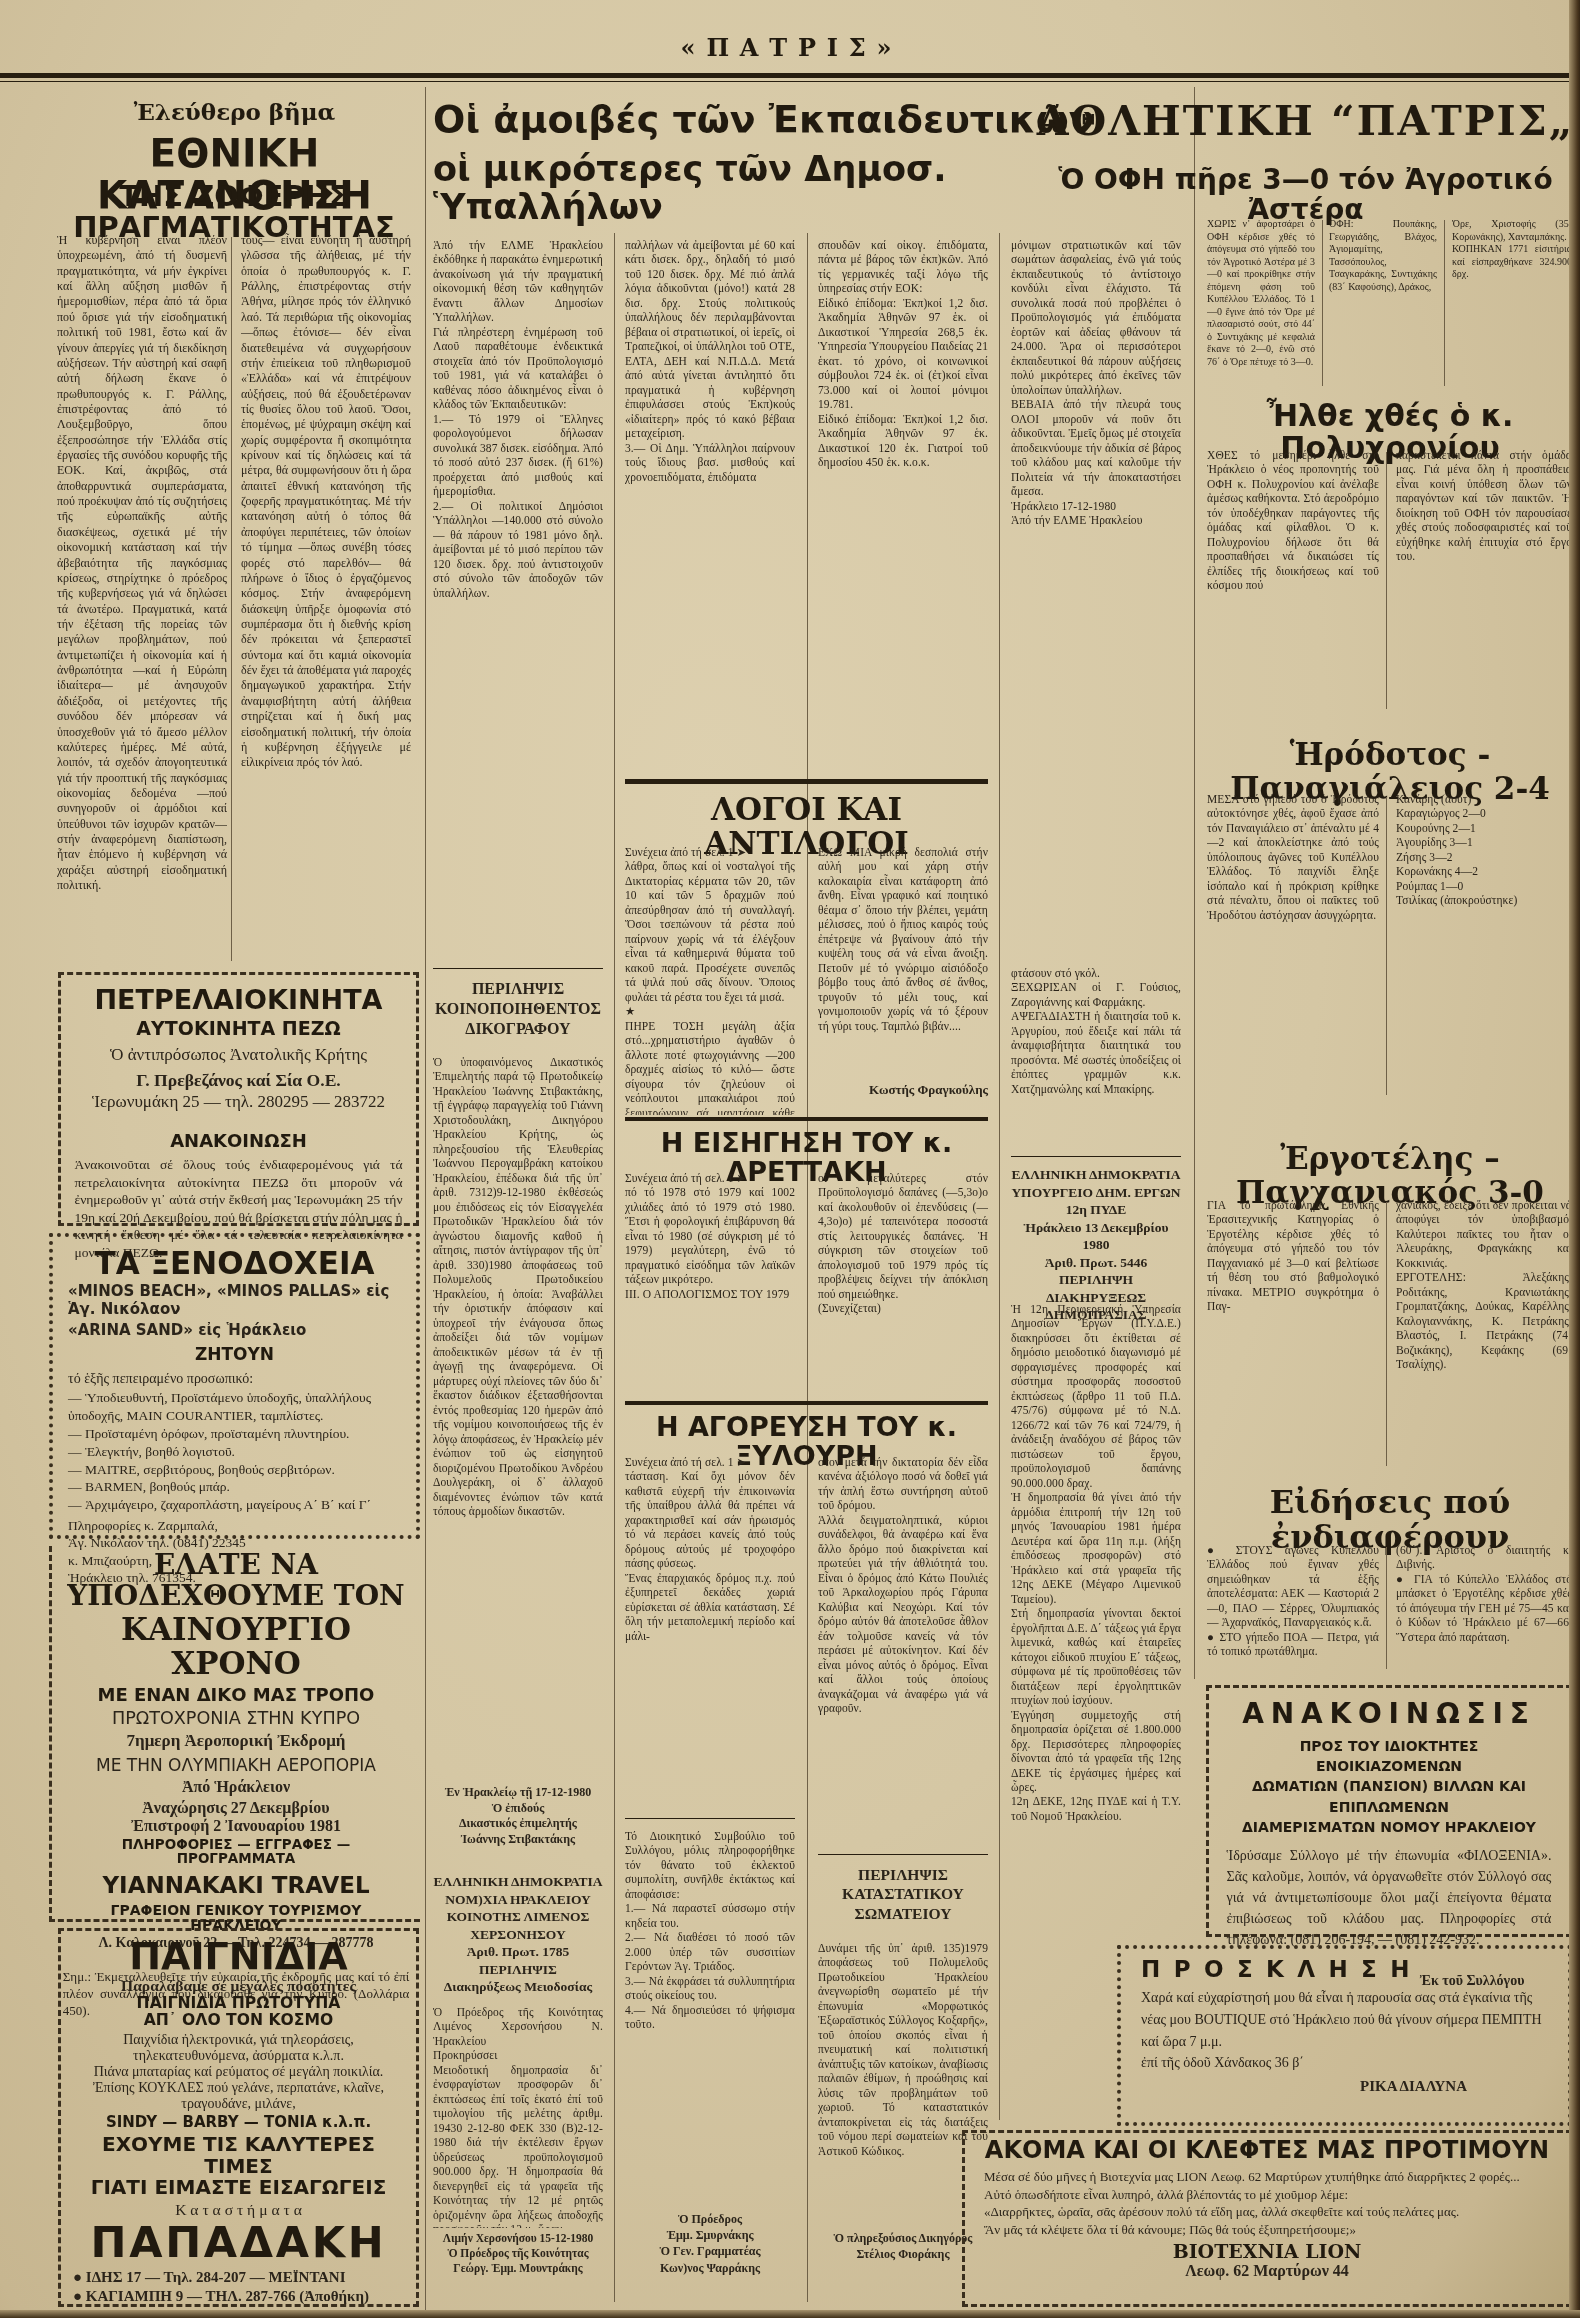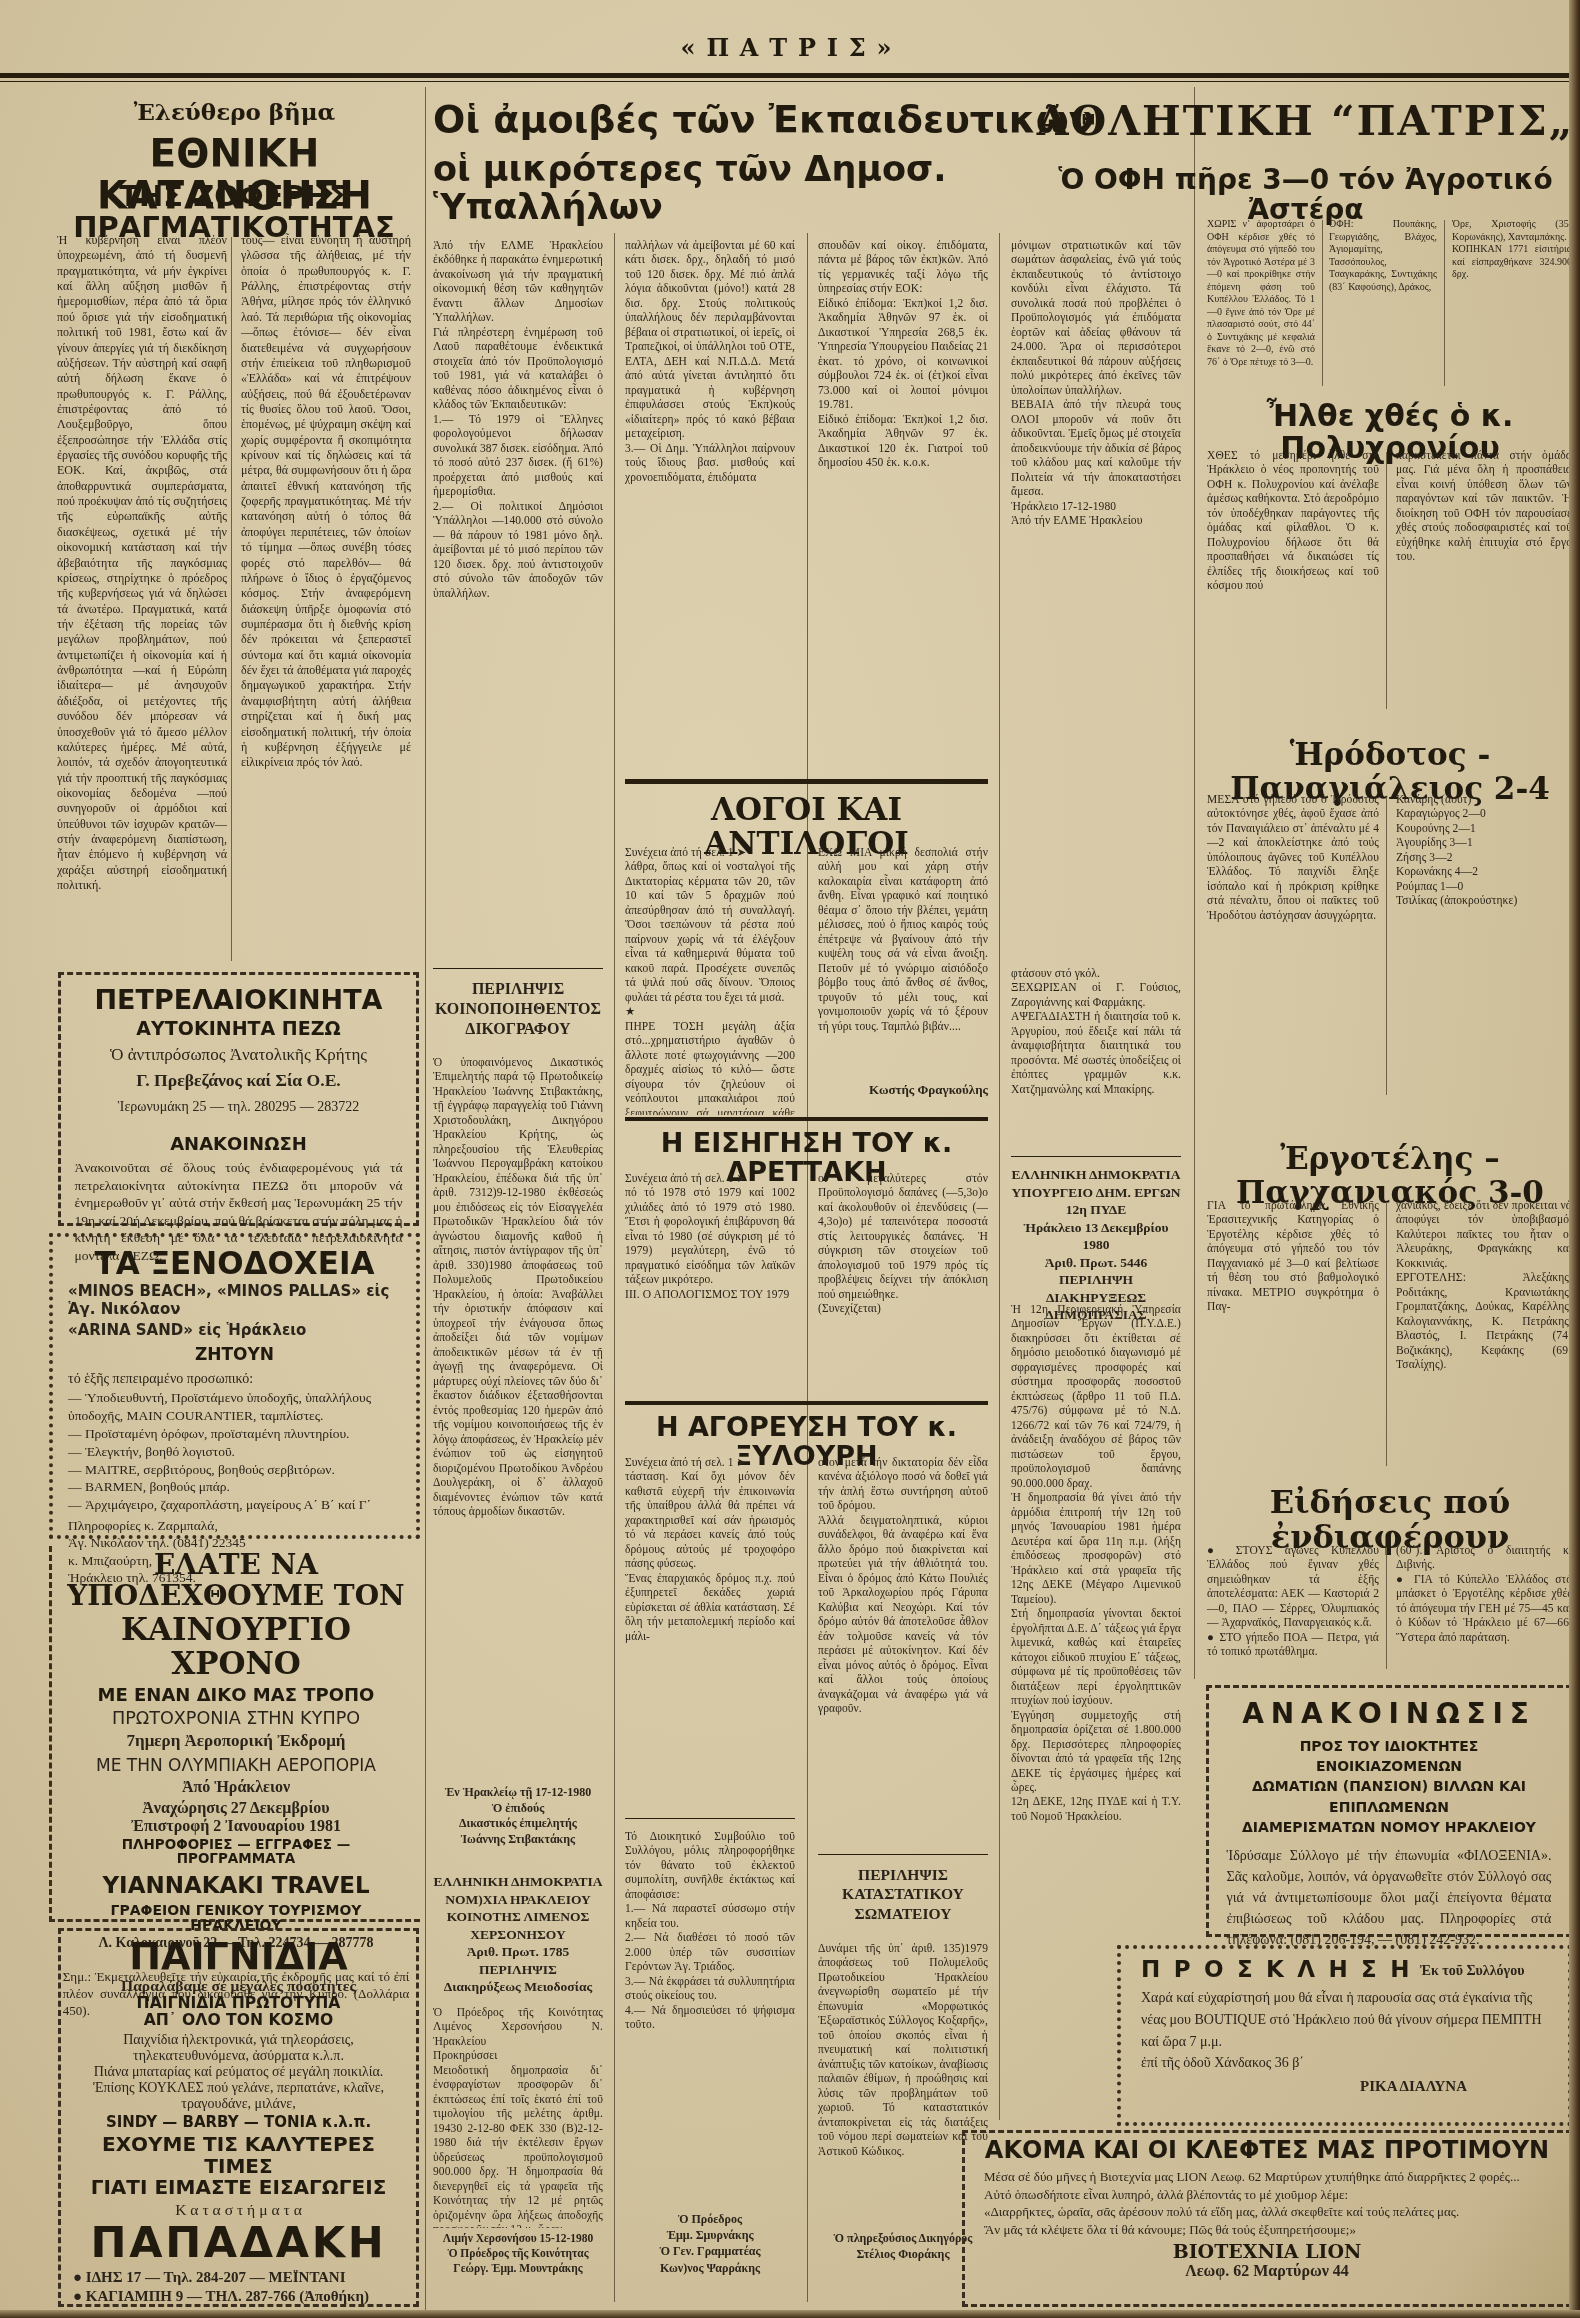--- a/index.html
+++ b/index.html
@@ -37,21 +37,21 @@
   <div class="b c hs" style="left:42px;top:181px;width:384px;font-size:29px">ΤΗΣ ΖΟΦΕΡΗΣ ΠΡΑΓΜΑΤΙΚΟΤΗΤΑΣ</div>
   <div class="b j txtb" style="left:57px;top:233px;width:170px;height:730px;overflow:hidden">Ἡ κυβέρνηση εἶναι πλέον ὑποχρεωμένη, ἀπό τή δυσμενῆ πραγματικότητα, νά μήν ἐγκρίνει καί ἄλλη αὔξηση μισθῶν ἤ ἡμερομισθίων, πέρα ἀπό τά ὅρια πού ὅρισε γιά τήν εἰσοδηματική πολιτική τοῦ 1981, ἔστω καί ἄν γίνουν ἀπεργίες γιά τή διεκδίκηση αὐξήσεων. Τήν αὐστηρή καί σαφῆ αὐτή δήλωση ἔκανε ὁ πρωθυπουργός κ. Γ. Ράλλης, ἐπιστρέφοντας ἀπό τό Λουξεμβοῦργο, ὅπου ἐξεπροσώπησε τήν Ἑλλάδα στίς ἐργασίες τῆς συνόδου κορυφῆς τῆς ΕΟΚ. Καί, ἀκριβῶς, στά ἀποθαρρυντικά συμπεράσματα, πού προέκυψαν ἀπό τίς συζητήσεις τῆς εὐρωπαϊκῆς αὐτῆς διασκέψεως, σχετικά μέ τήν οἰκονομική κατάσταση καί τήν ἀβεβαιότητα τῆς παγκόσμιας κρίσεως, στηρίχτηκε ὁ πρόεδρος τῆς κυβερνήσεως γιά νά δηλώσει τά ἀνωτέρω. Πραγματικά, κατά τήν ἐξέταση τῆς πορείας τῶν μεγάλων προβλημάτων, πού ἀντιμετωπίζει ἡ οἰκονομία καί ἡ ἀνθρωπότητα —καί ἡ Εὐρώπη ἰδιαίτερα— μέ ἀνησυχοῦν ἀδιέξοδα, οἱ μετέχοντες τῆς συνόδου δέν μπόρεσαν νά ὑποσχεθοῦν γιά τό ἄμεσο μέλλον καλύτερες ἡμέρες. Μέ αὐτά, λοιπόν, τά σχεδόν ἀπογοητευτικά γιά τήν προοπτική τῆς παγκόσμιας οἰκονομίας δεδομένα —πού συνηγοροῦν οἱ ἁρμόδιοι καί ὑπεύθυνοι τῶν ἰσχυρῶν κρατῶν— στήν ἀναφερόμενη διαπίστωση, ἦταν ἑπόμενο ἡ κυβέρνηση νά χαράξει αὐστηρή εἰσοδηματική πολιτική.</div>
   <div class="b vrule" style="left:231px;top:237px;height:724px"></div>
   <div class="b j txtb" style="left:241px;top:233px;width:170px;height:730px;overflow:hidden">τους— εἶναι εὐνόητη ἡ αὐστηρή γλῶσσα τῆς ἀλήθειας, μέ τήν ὁποία ὁ πρωθυπουργός κ. Γ. Ράλλης, ἐπιστρέφοντας στήν Ἀθήνα, μίλησε πρός τόν ἑλληνικό λαό. Τά περιθώρια τῆς οἰκονομίας —ὅπως ἐτόνισε— δέν εἶναι διατεθειμένα νά συγχωρήσουν στήν ἐπιείκεια τοῦ πληθωρισμοῦ «Ἑλλάδα» καί νά ἐπιτρέψουν αὐξήσεις, πού θά ἐξουδετέρωναν τίς θυσίες ὅλου τοῦ λαοῦ. Ὅσοι, ἑπομένως, μέ ψύχραιμη σκέψη καί χωρίς συμφέροντα ἤ σκοπιμότητα κρίνουν καί τίς δηλώσεις καί τά μέτρα, θά συμφωνήσουν ὅτι ἡ ὥρα ἀπαιτεῖ ἐθνική κατανόηση τῆς ζοφερῆς πραγματικότητας. Μέ τήν κατανόηση αὐτή ὁ τόπος θά ἀποφύγει περιπέτειες, τῶν ὁποίων τό τίμημα —ὅπως συνέβη τόσες φορές στό παρελθόν— θά πλήρωνε ὁ ἴδιος ὁ ἐργαζόμενος κόσμος. Στήν ἀναφερόμενη διάσκεψη ὑπῆρξε ὁμοφωνία στό συμπέρασμα ὅτι ἡ διεθνής κρίση δέν πρόκειται νά ξεπεραστεῖ σύντομα καί ὅτι καμιά οἰκονομία δέν ἔχει τά ἀποθέματα γιά παροχές δημαγωγικοῦ χαρακτήρα. Στήν ἀναμφισβήτητη αὐτή ἀλήθεια στηρίζεται καί ἡ δική μας εἰσοδηματική πολιτική, τήν ὁποία ἡ κυβέρνηση ἐξήγγειλε μέ εἰλικρίνεια πρός τόν λαό.</div>
 
   <div class="b bx dash" style="left:58px;top:972px;width:361px;height:254px;padding:9.5px 13.5px">
     <div class="c hs" style="font-size:27px">ΠΕΤΡΕΛΑΙΟΚΙΝΗΤΑ</div>
     <div class="c hs" style="font-size:19px;margin-top:4px">ΑΥΤΟΚΙΝΗΤΑ  ΠΕΖΩ</div>
     <div class="c" style="font-size:17px;margin-top:6.8px">Ὁ ἀντιπρόσωπος Ἀνατολικῆς Κρήτης</div>
     <div class="c" style="font-size:17.6px;font-weight:bold;margin-top:5.4px">Γ. Πρεβεζάνος καί Σία Ο.Ε.</div>
-    <div class="c" style="font-size:14px;margin-top:8px">Ἱερωνυμάκη 25 — τηλ. 280295 — 283722</div>
+    <div class="c" style="font-size:17px;margin-top:1px">Ἱερωνυμάκη 25 — τηλ. 280295 — 283722</div>
     <div class="c hs" style="font-size:18px;margin-top:19px">ΑΝΑΚΟΙΝΩΣΗ</div>
     <div class="j" style="font-size:13.5px;line-height:1.3;margin-top:5.4px">Ἀνακοινοῦται σέ ὅλους τούς ἐνδιαφερομένους γιά τά πετρελαιοκίνητα αὐτοκίνητα ΠΕΖΩ ὅτι μποροῦν νά ἐνημερωθοῦν γι᾽ αὐτά στήν ἔκθεσή μας Ἱερωνυμάκη 25 τήν 19η καί 20ή Δεκεμβρίου, πού θά βρίσκεται στήν πόλη μας ἡ κινητή ἔκθεση μέ ὅλα τά τελευταία πετρελαιοκίνητα μοντέλα ΠΕΖΩ.</div>
   </div>
 
   <div class="b bx dot" style="left:49px;top:1233px;width:371px;height:306px;padding:9.5px 15px">
     <div class="c hs" style="font-size:31px">ΤΑ  ΞΕΝΟΔΟΧΕΙΑ</div>
     <div style="font-size:15px;font-weight:bold;margin-top:2px;font-family:'DejaVu Sans',sans-serif">«MINOS BEACH», «MINOS PALLAS» εἰς Ἁγ. Νικόλαον</div>
     <div style="font-size:15px;font-weight:bold;margin-top:2.7px;font-family:'DejaVu Sans',sans-serif">«ARINA SAND» εἰς Ἡράκλειο</div>
     <div class="c hs" style="font-size:17px;margin-top:6.8px">ΖΗΤΟΥΝ</div>
     <div style="font-size:14px;margin-top:6.8px">τό ἑξῆς πεπειραμένο προσωπικό:</div>
@@ -249,21 +249,21 @@
   <div class="b vrule" style="left:1386px;top:1547px;height:122px"></div>
   <div class="b j txt pre" style="left:1396px;top:1543px;width:176px;height:128px;overflow:hidden">(60΄). Ἄριστος ὁ διαιτητής κ. Διβινής.
 ● ΓΙΑ τό Κύπελλο Ἑλλάδος στό μπάσκετ ὁ Ἐργοτέλης κέρδισε χθές τό ἀπόγευμα τήν ΓΕΗ μέ 75—45 καί ὁ Κύδων τό Ἡράκλειο μέ 67—66. Ὕστερα ἀπό παράταση.</div>
 
   <div class="b bx dash" style="left:1206px;top:1685px;width:366px;height:252px;padding:10.8px 17.6px">
     <div class="c hs" style="font-size:28px;letter-spacing:6.8px">ΑΝΑΚΟΙΝΩΣΙΣ</div>
     <div class="c pre hs" style="font-size:14px;margin-top:6.8px;line-height:1.45">ΠΡΟΣ ΤΟΥ ΙΔΙΟΚΤΗΤΕΣ ΕΝΟΙΚΙΑΖΟΜΕΝΩΝ
 ΔΩΜΑΤΙΩΝ (ΠΑΝΣΙΟΝ) ΒΙΛΛΩΝ ΚΑΙ ΕΠΙΠΛΩΜΕΝΩΝ
 ΔΙΑΜΕΡΙΣΜΑΤΩΝ ΝΟΜΟΥ ΗΡΑΚΛΕΙΟΥ</div>
     <div class="j" style="font-size:14px;line-height:1.5;margin-top:8px">Ἱδρύσαμε Σύλλογο μέ τήν ἐπωνυμία «ΦΙΛΟΞΕΝΙΑ». Σᾶς καλοῦμε, λοιπόν, νά ὀργανωθεῖτε στόν Σύλλογό σας γιά νά ἀντιμετωπίσουμε ὅλοι μαζί ἐπείγοντα θέματα ἐπιβιώσεως τοῦ κλάδου μας.  Πληροφορίες στά τηλέφωνα: (081) 206-194, — (081) 242-932.</div>
-    <div class="sig" style="font-size:14px;margin-top:13px;padding-right:27px">Ἐκ τοῦ Συλλόγου</div>
+    <div class="sig" style="font-size:14px;margin-top:23px;padding-right:27px">Ἐκ τοῦ Συλλόγου</div>
   </div>
 
   <div class="b bx dot" style="left:1117px;top:1945px;width:455px;height:181px;padding:8px 20px">
     <div class="hs" style="font-size:23px;letter-spacing:2.7px">Π Ρ Ο Σ Κ Λ Η Σ Η</div>
     <div class="pre" style="font-size:14px;line-height:1.55;margin-top:5.4px">Χαρά καί εὐχαρίστησή μου θά εἶναι ἡ παρουσία σας στά ἐγκαίνια τῆς νέας μου BOUTIQUE στό Ἡράκλειο πού θά γίνουν σήμερα ΠΕΜΠΤΗ καί ὥρα 7 μ.μ.
 ἐπί τῆς ὁδοῦ Χάνδακος 36 β΄</div>
     <div class="sig" style="font-size:15px;margin-top:4px;padding-right:81px">ΡΙΚΑ  ΔΙΑΛΥΝΑ</div>
   </div>
 
   <div class="b bx" style="left:962px;top:2130px;width:610px;height:177px;border:3.4px dashed #3a2f1e;padding:5.4px 19px">

